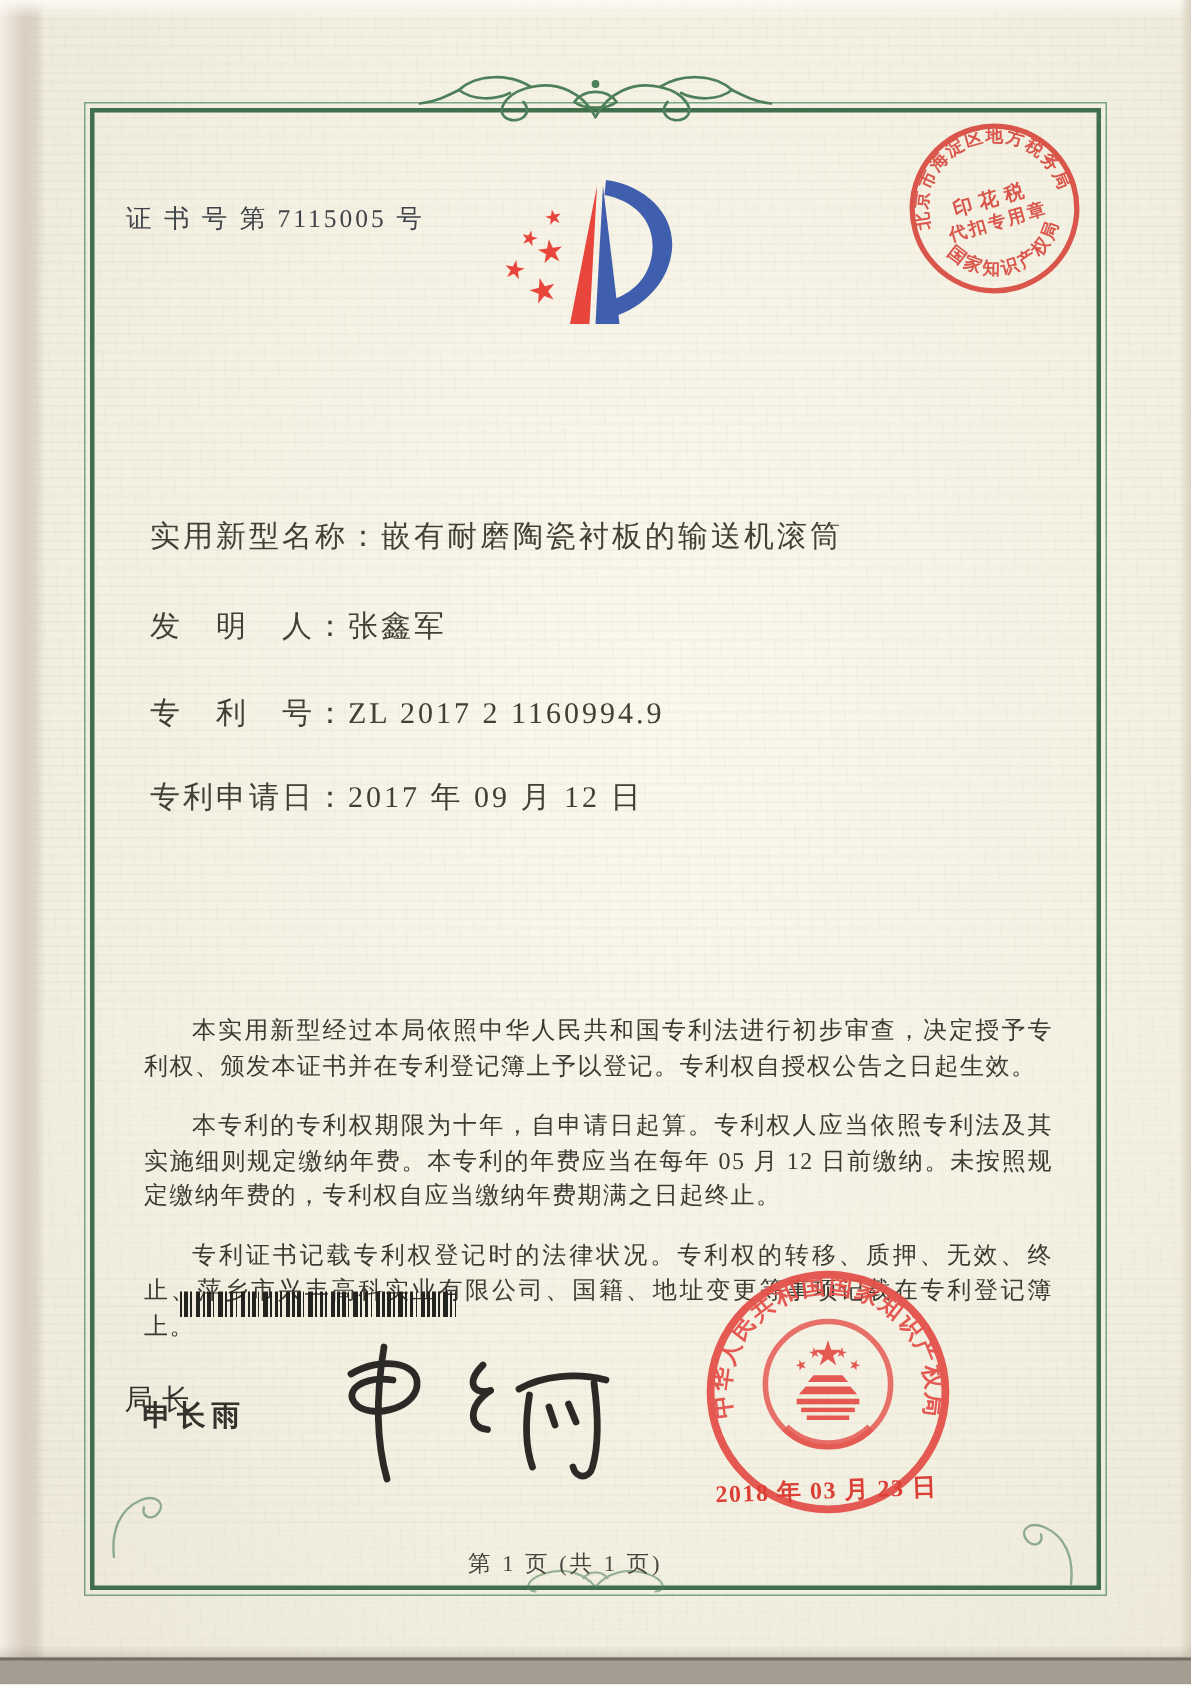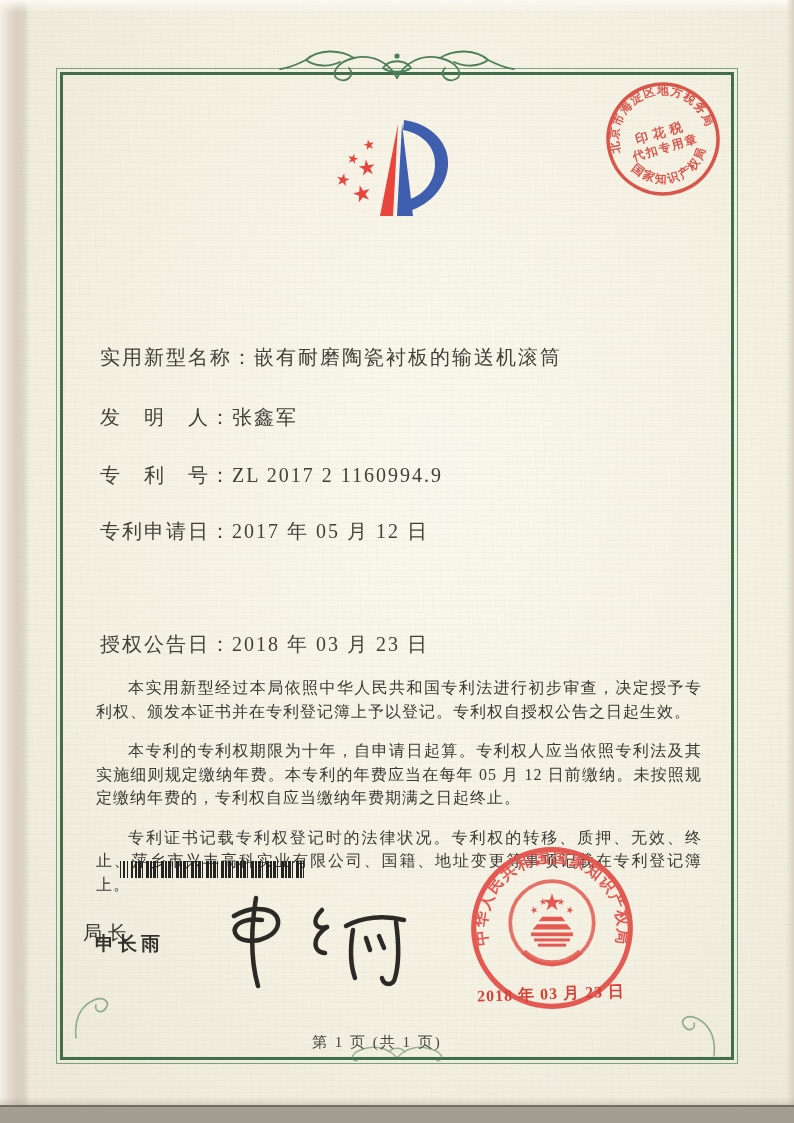--- a/index.html
+++ b/index.html
@@ -112,20 +112,21 @@
     </g>
   </svg>
 
   <svg class="corner-flourish cf-left" width="44" height="50" viewBox="0 0 44 50">
     <path d="M6,48 C4,30 10,16 24,10 C34,6 40,12 36,18 C32,24 24,22 26,15" fill="none" stroke="#4d8059" stroke-width="1.6" stroke-linecap="round"></path>
   </svg>
   <svg class="corner-flourish cf-right" width="44" height="50" viewBox="0 0 44 50">
     <path d="M6,48 C4,30 10,16 24,10 C34,6 40,12 36,18 C32,24 24,22 26,15" fill="none" stroke="#4d8059" stroke-width="1.6" stroke-linecap="round"></path>
   </svg>
 
+  <div class="cert-no">证 书 号 第 7115005 号</div>
 
   <svg class="logo" width="128" height="112" viewBox="0 0 128 112">
 
     <path d="M76,6 C104,10 122,30 120,52 C118,76 98,93 78,98 L79,86 C94,82 106,70 107,52 C108,34 96,20 75,16 Z" fill="#3f5fae"></path>
 
     <polygon points="70,10 52,102 65,102" fill="#e8453c"></polygon>
     <polygon points="74,10 69,102 85,102" fill="#3f5fae"></polygon>
 
     <g fill="#e8453c">
       <g transform="translate(41,31) scale(0.55) rotate(-12)">
@@ -157,22 +158,21 @@
     <text x="100" y="96" font-size="22" fill="#d8493f" letter-spacing="8" text-anchor="middle" font-weight="700" font-family="Liberation Serif, DejaVu Serif, serif">印花税</text>
     <text x="100" y="122" font-size="20" fill="#d8493f" letter-spacing="3" text-anchor="middle" font-weight="700" font-family="Liberation Serif, DejaVu Serif, serif">代扣专用章</text>
     <text font-size="20" fill="#d8493f" letter-spacing="3" font-weight="700" font-family="Liberation Serif, DejaVu Serif, serif">
       <textPath href="#taxArcBot" startOffset="50%" text-anchor="middle">国家知识产权局</textPath>
     </text>
   </svg>
 
   <div class="field f1">实用新型名称：嵌有耐磨陶瓷衬板的输送机滚筒</div>
   <div class="field f2">发　明　人：张鑫军</div>
   <div class="field f3">专　利　号：ZL 2017 2 1160994.9</div>
-  <div class="field f4">专利申请日：2017 年 05 月 12 日</div>
-  <div class="field f6">授权公告日：2018 年 03 月 23 日</div>
+  <div class="field f4">专利申请日：2017 年 09 月 12 日</div>
 
   <div class="body-text">
     <p>本实用新型经过本局依照中华人民共和国专利法进行初步审查，决定授予专利权、颁发本证书并在专利登记簿上予以登记。专利权自授权公告之日起生效。</p>
     <p>本专利的专利权期限为十年，自申请日起算。专利权人应当依照专利法及其实施细则规定缴纳年费。本专利的年费应当在每年 05 月 12 日前缴纳。未按照规定缴纳年费的，专利权自应当缴纳年费期满之日起终止。</p>
     <p>专利证书记载专利权登记时的法律状况。专利权的转移、质押、无效、终止、萍乡市兴丰高科实业有限公司、国籍、地址变更等事项记载在专利登记簿上。</p>
   </div>
 
   <div class="barcode"></div>
 
   <div class="official-title">局长</div>

